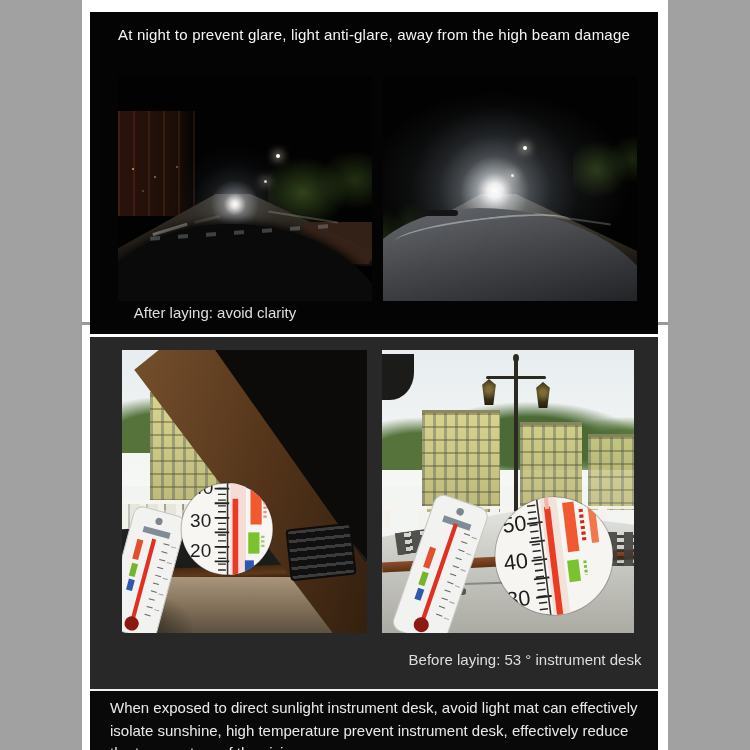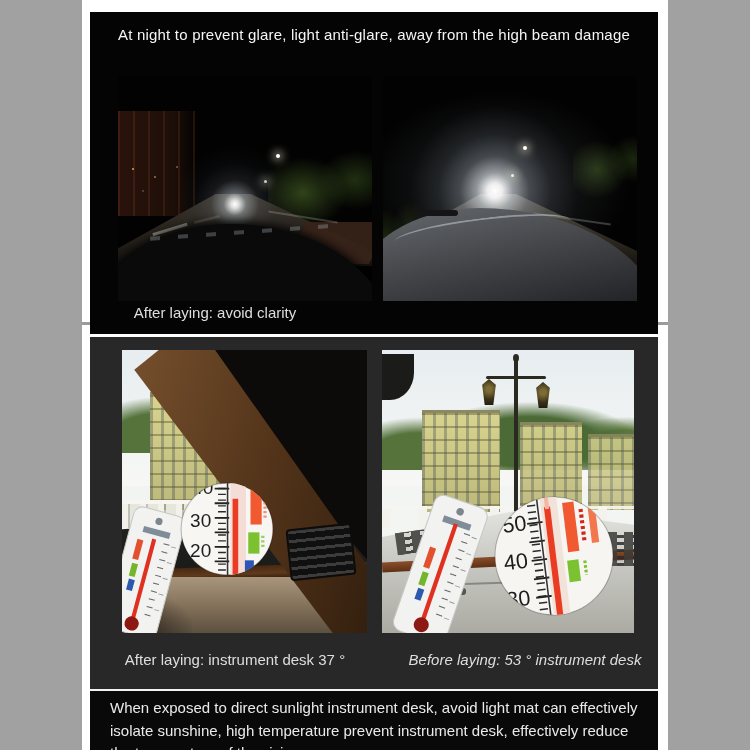--- a/index.html
+++ b/index.html
@@ -255,22 +255,21 @@
                 <rect x="72" y="8" width="11" height="48" fill="#f15a31"></rect>
                 <path d="M89 16v32" stroke="#d02818" stroke-width="4" stroke-dasharray="3 2.5"></path>
                 <rect x="96" y="10" width="7" height="40" fill="#f4764d"></rect>
                 <rect x="70" y="64" width="11" height="21" fill="#7cc12f"></rect>
                 <path d="M87 66v14" stroke="#7cc12f" stroke-width="3" stroke-dasharray="2.5 2"></path>
               </g>
             </svg>
           </div>
         </div>
 
-        <div class="caption" style="left:20px;top:314px;width:250px;">After laying: instrument desk 37 °</div>
-        <div class="caption" style="left:310px;top:314px;width:250px;font-style:italic;">Before laying: 53 ° instrument desk</div>
+        <div class="caption" style="left:310px;top:314px;width:250px;">Before laying: 53 ° instrument desk</div>
       </div>
 
       <div class="divider-white"></div>
 
       <div class="section-footer">
         <div class="footer-text">When exposed to direct sunlight instrument desk, avoid light mat can effectively isolate sunshine, high temperature prevent instrument desk, effectively reduce the temperature of the vicious</div>
       </div>
 
     </div>
   </div>

